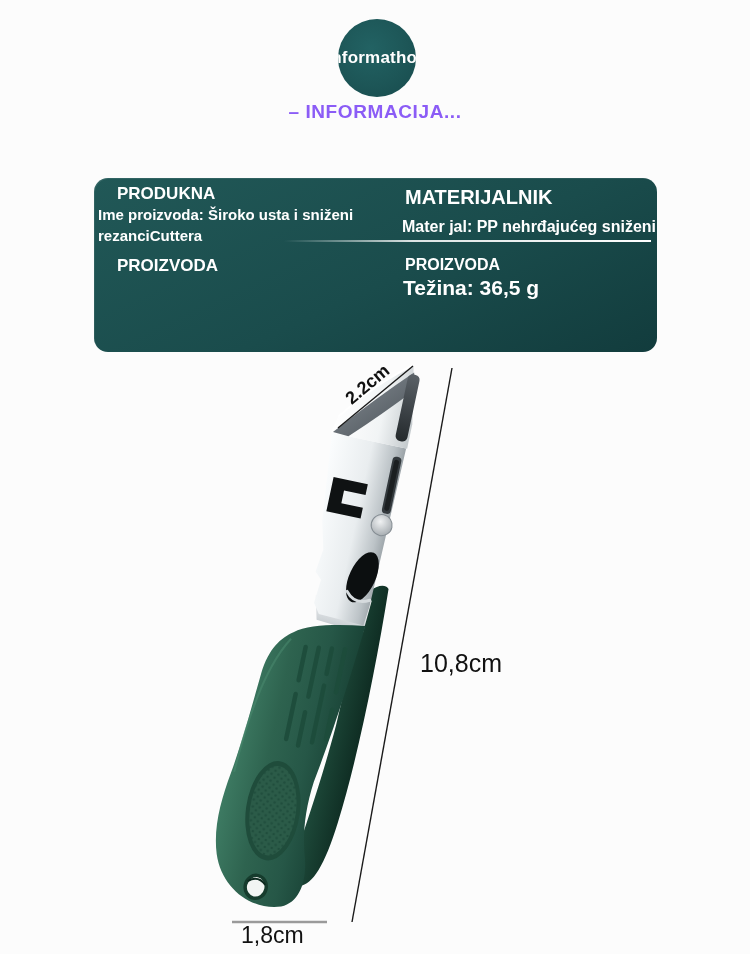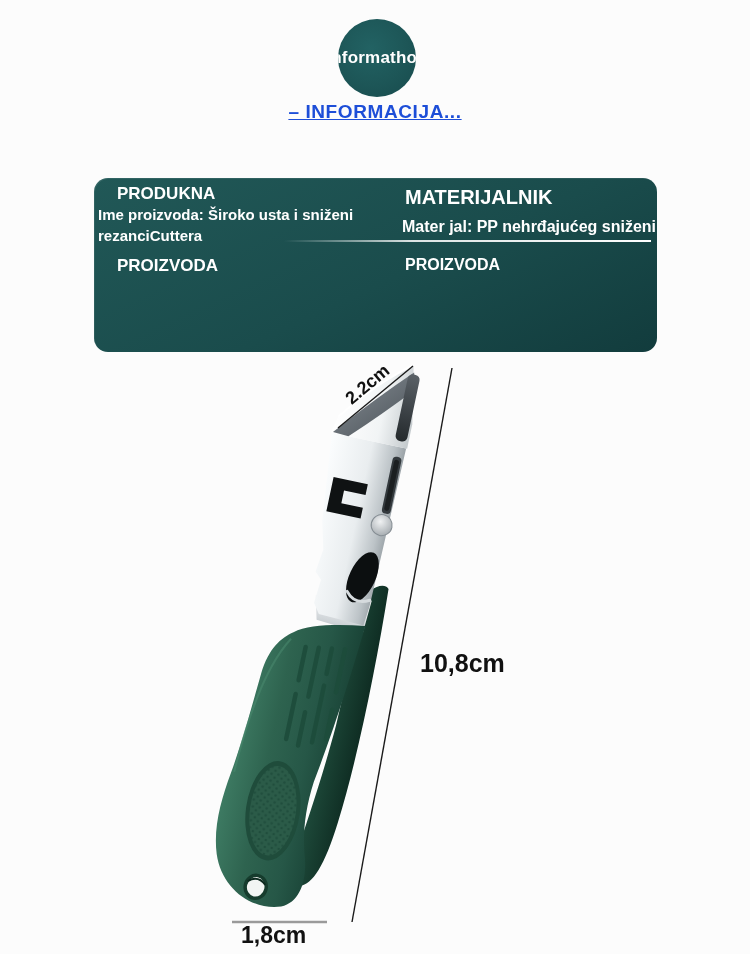--- a/index.html
+++ b/index.html
@@ -7,41 +7,41 @@
          font-family:"Liberation Sans",sans-serif;}
 
   
   .badge{position:absolute;left:338px;top:19px;width:78px;height:78px;border-radius:50%;
          background:radial-gradient(circle at 42% 38%, #226263 0%, #1d5657 55%, #174a4c 100%);
          display:flex;align-items:center;justify-content:center;overflow:hidden;}
   .badge span{color:#ffffff;font-weight:bold;font-size:17px;white-space:nowrap;letter-spacing:.2px;}
 
   
   .heading{position:absolute;left:0;top:101px;width:750px;text-align:center;
-           font-size:19px;font-weight:bold;letter-spacing:.6px;color:#1d4ed8;text-decoration:underline;}
+           font-size:19px;font-weight:bold;letter-spacing:.6px;color:#8b5cf6;}
 
   
   .panel{position:absolute;left:94px;top:178px;width:563px;height:174px;border-radius:14px;
          background:linear-gradient(155deg,#215857 0%,#1a4c4c 55%,#123c3d 100%);
          box-shadow:inset 1px 1px 0 rgba(255,255,255,.08);color:#ffffff;}
   .panel .hdr{position:absolute;font-weight:bold;}
   .panel .bdy{position:absolute;font-weight:bold;}
   .s1h{left:23px;top:6px;font-size:17px;}
   .s1b{left:4px;top:26px;width:318px;font-size:15px;line-height:21px;}
   .s2h{left:311px;top:8px;font-size:20px;}
   .s2b{left:308px;top:40px;font-size:16px;white-space:nowrap;}
   .divider{position:absolute;left:190px;top:62px;width:367px;height:2px;
            background:linear-gradient(90deg,rgba(255,255,255,0),rgba(255,255,255,.85) 35%,#ffffff);}
   .s3h{left:23px;top:78px;font-size:17px;}
   .s3b{left:4px;top:103px;width:248px;font-size:15px;line-height:21px;}
   .s4h{left:311px;top:78px;font-size:16px;}
   .s4b{left:309px;top:98px;font-size:21px;}
 
   
-  .dim{position:absolute;color:#111111;font-weight:bold;}
+  .dim{position:absolute;color:#111111;font-weight:normal;}
   .dim-blade{left:323px;top:374px;width:90px;height:22px;text-align:center;font-size:18px;
              transform:rotate(-40deg);transform-origin:50% 50%;font-weight:600;}
   .dim-length{left:420px;top:649px;font-size:25px;}
   .dim-width{left:241px;top:922px;font-size:23px;}
 
   svg{position:absolute;left:0;top:0;}
 </style>
 </head>
 <body>
 
@@ -54,20 +54,21 @@
   <div class="heading">– INFORMACIJA...</div>
 
   <div class="panel">
     <div class="hdr s1h">PRODUKNA</div>
     <div class="bdy s1b">Ime proizvoda: Široko usta i sniženi rezanciCuttera</div>
     <div class="hdr s2h">MATERIJALNIK</div>
     <div class="bdy s2b">Mater jal: PP nehrđajućeg sniženi</div>
     <div class="divider"></div>
     <div class="hdr s3h">PROIZVODA</div>
     <div class="hdr s4h">PROIZVODA</div>
+    <div class="bdy s4b">Težina: 36,5 g</div>
   </div>
 
   <svg width="750" height="954" viewBox="0 0 750 954">
     <defs>
       <linearGradient id="metal" x1="0" y1="0" x2="1" y2="0">
         <stop offset="0" stop-color="#fbfdfe"></stop>
           <stop offset="0.55" stop-color="#e9edef"></stop>
         <stop offset="0.85" stop-color="#bcc3c7"></stop>
           <stop offset="1" stop-color="#9aa2a7"></stop>
       </linearGradient>

